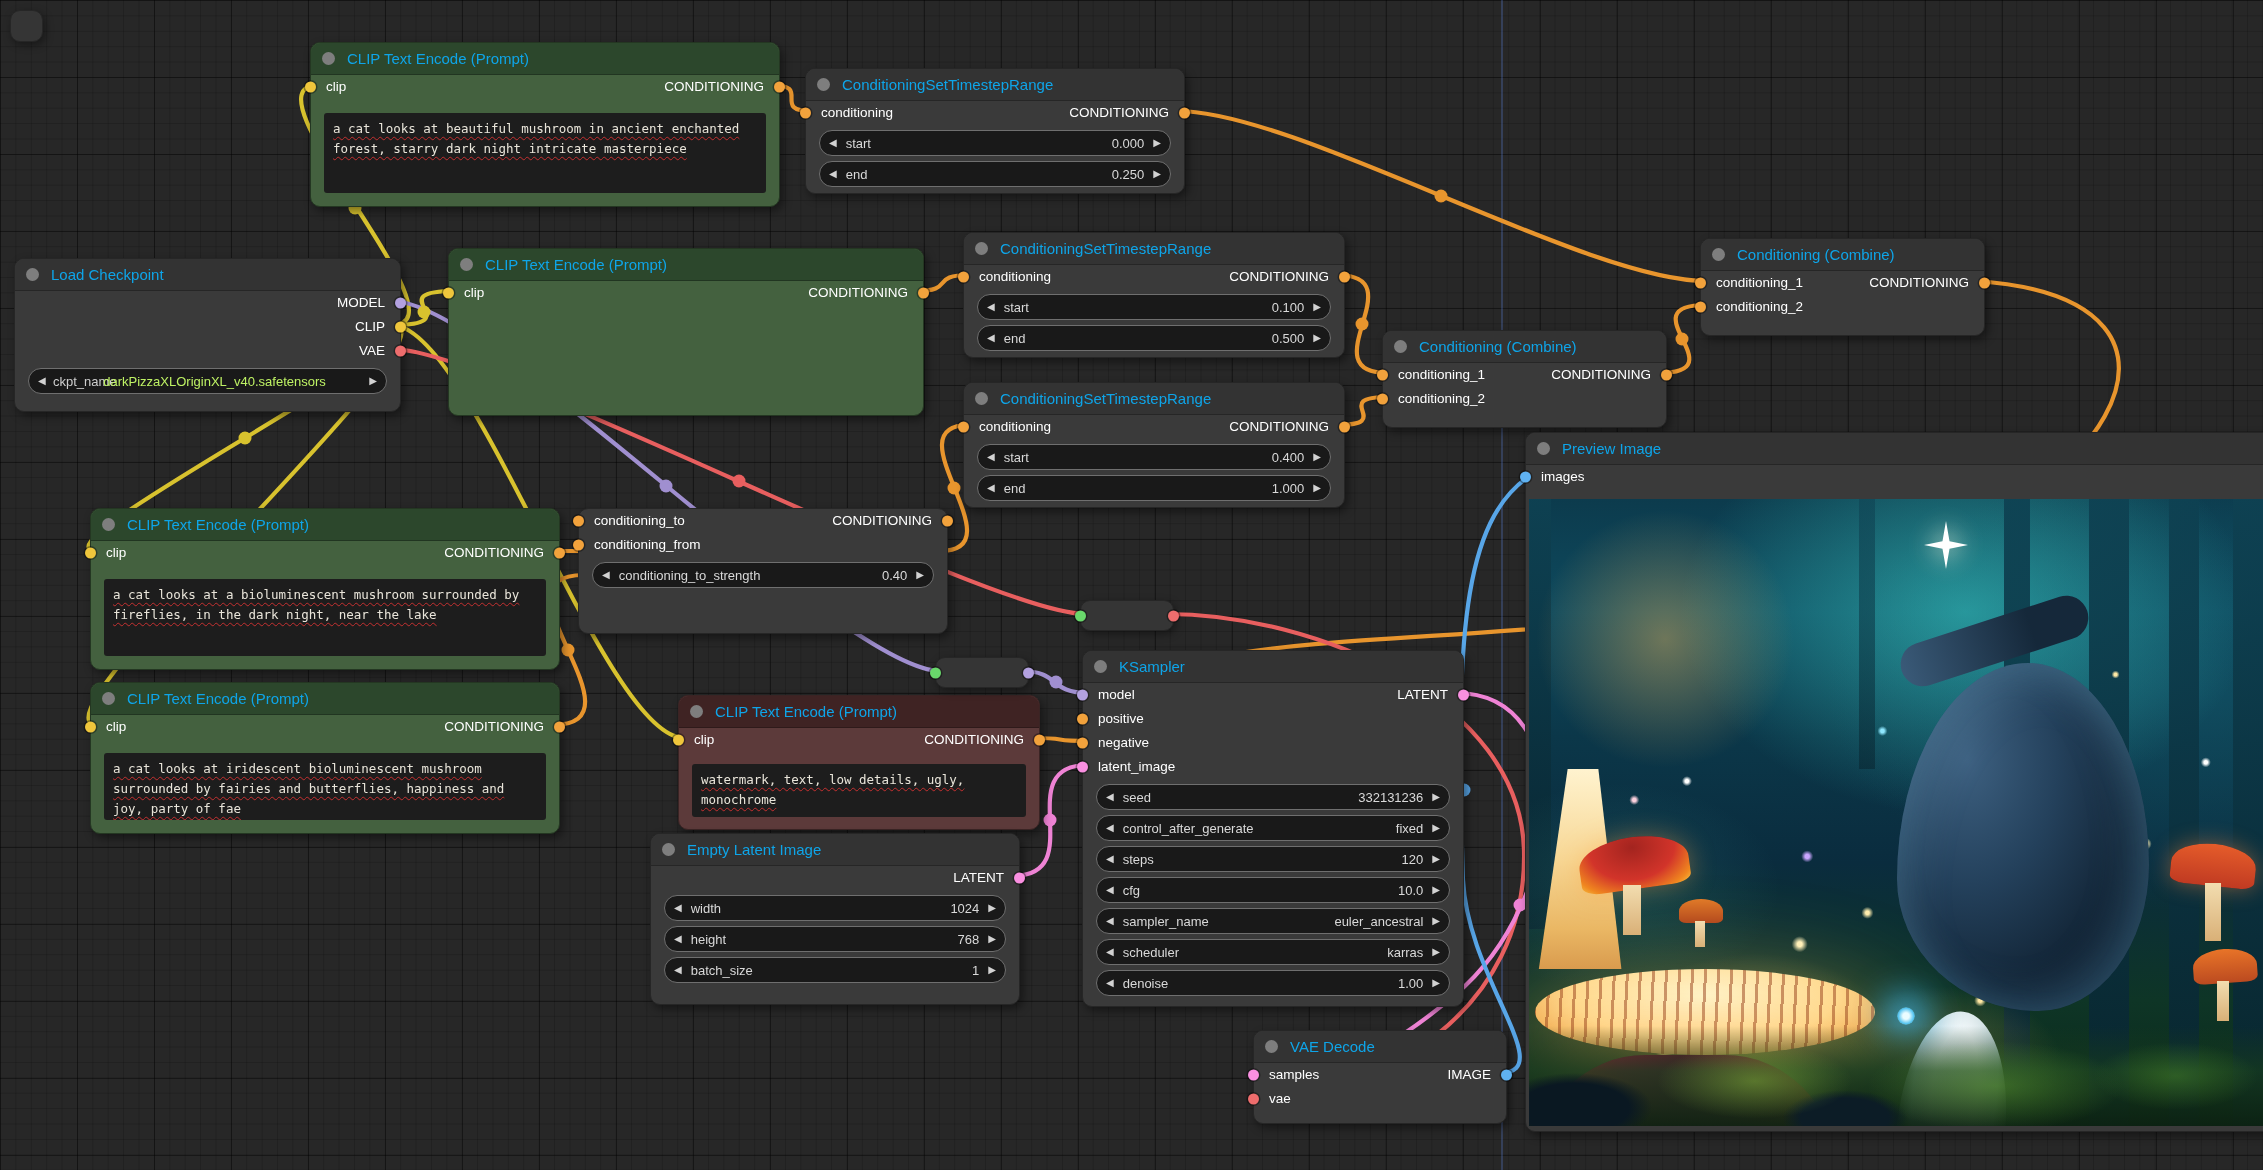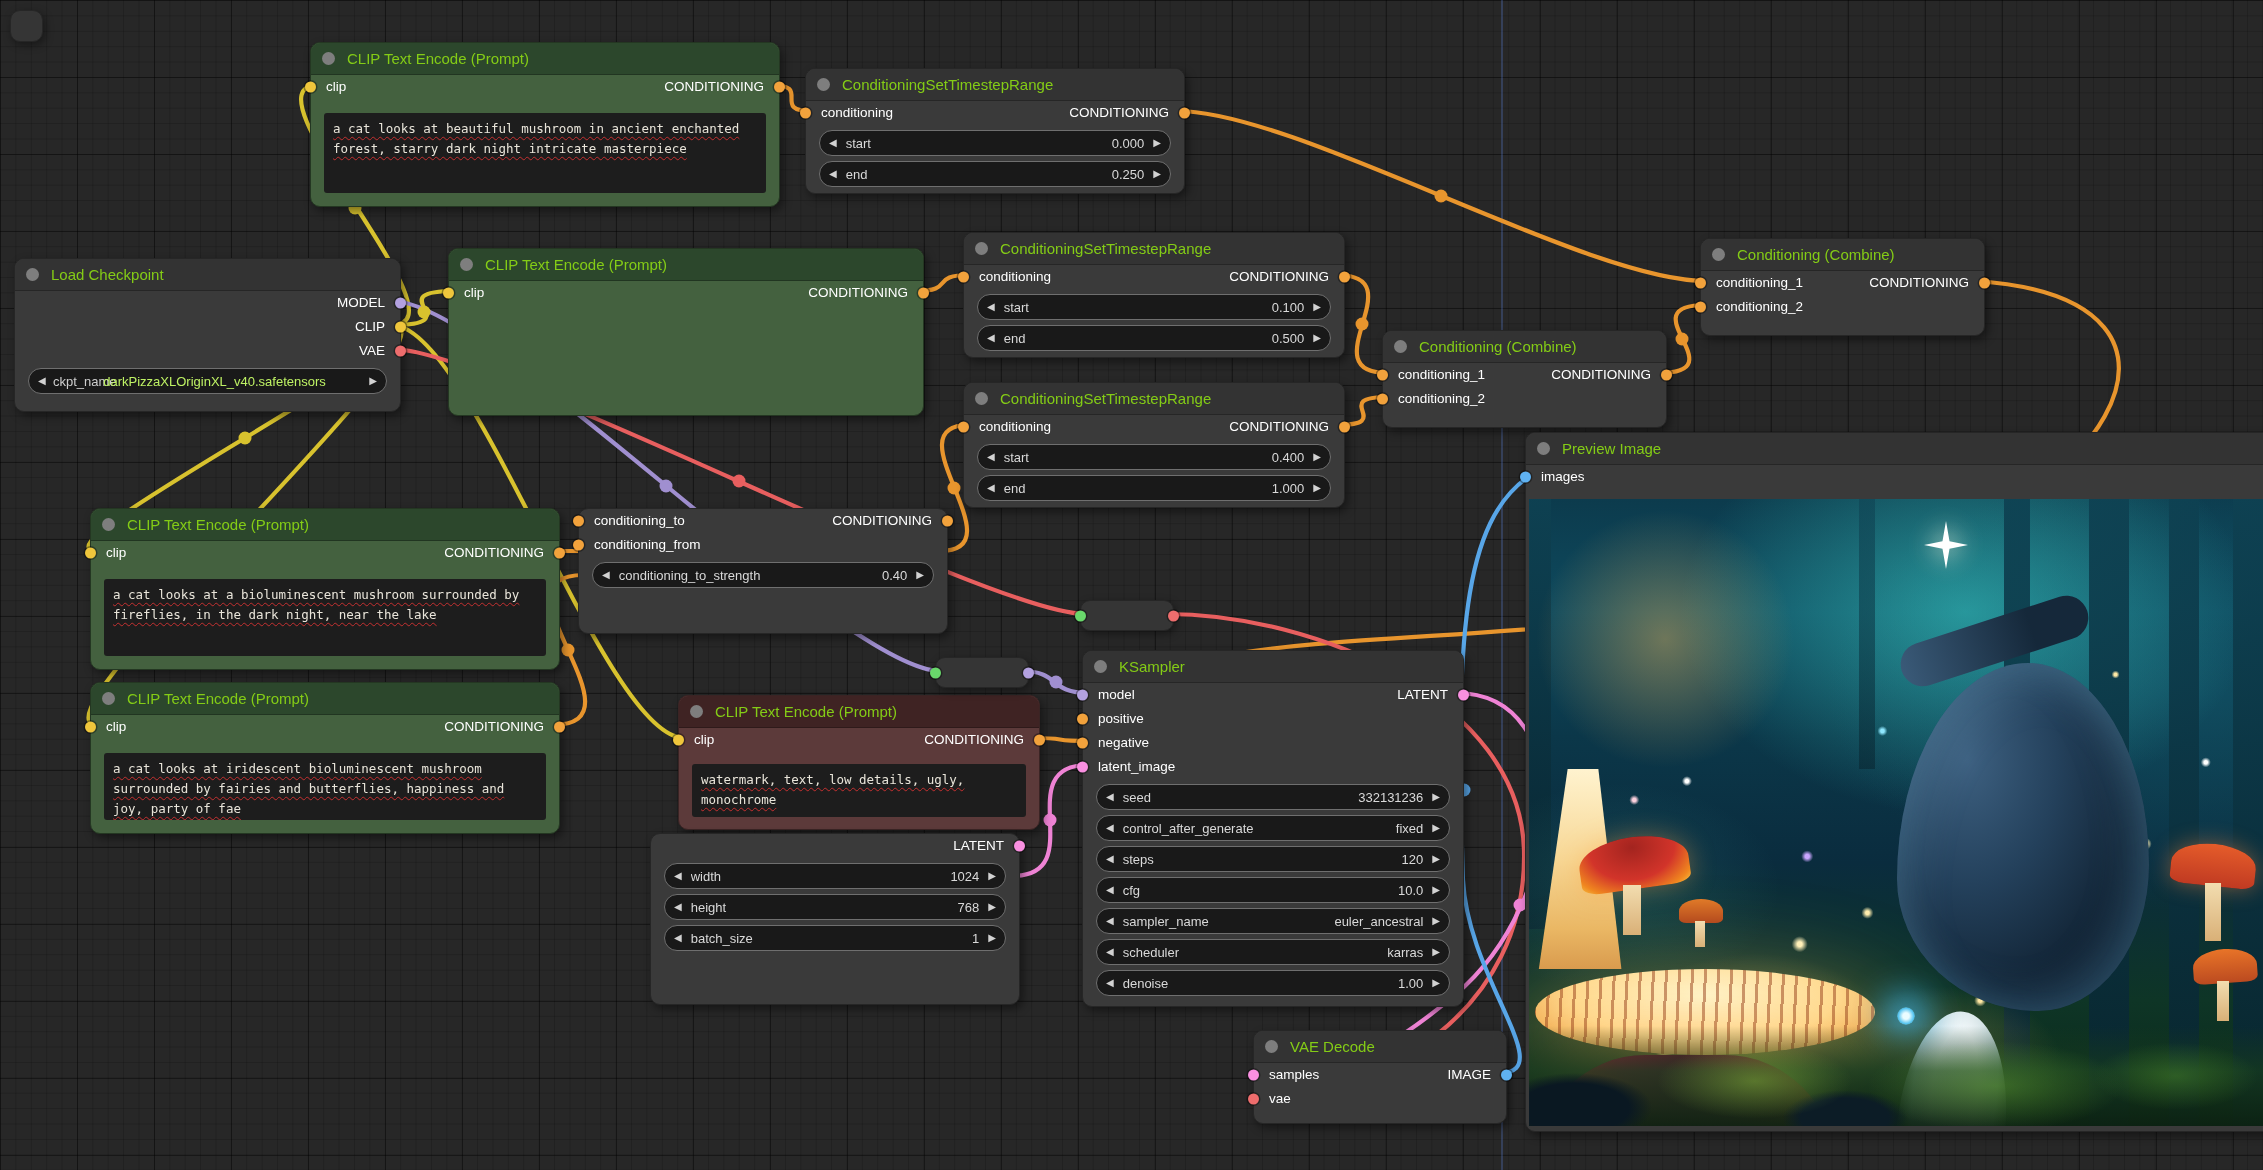--- a/index.html
+++ b/index.html
@@ -16,21 +16,21 @@
   }
   .vguide{position:absolute;top:0;bottom:0;width:2px;background:rgba(86,124,205,.30);z-index:1;}
   .wires{position:absolute;left:0;top:0;z-index:2;}
   .wires path{fill:none;stroke-width:4.2px;stroke-linecap:round;}
 
   .node{position:absolute;border-radius:10px;background:#3a3a3a;border:1px solid #262626;
         box-shadow:3px 4px 10px rgba(0,0,0,.45);z-index:3;}
   .n-head{height:31px;border-radius:9px 9px 0 0;display:flex;align-items:center;padding:0 11px;
           background:#333333;border-bottom:1px solid rgba(0,0,0,.25);}
   .n-dot{width:13px;height:13px;border-radius:50%;background:#7e7e7e;margin-right:12px;flex:none;}
-  .n-title{color:#84cc16;font-size:15px;white-space:nowrap;overflow:hidden;}
+  .n-title{color:#0ea5e9;font-size:15px;white-space:nowrap;overflow:hidden;}
   .node.green{background:#44613f;border-color:#243722;}
   .node.green .n-head{background:#2c472c;}
   .node.red{background:#5c3a3a;border-color:#3a2424;}
   .node.red .n-head{background:#3f2323;}
 
   .prow{position:relative;height:24px;line-height:24px;}
   .pin{position:absolute;top:50%;width:11px;height:11px;border-radius:50%;transform:translateY(-50%);
        box-shadow:0 0 0 1.5px rgba(0,0,0,.35);}
   .pin.left{left:-6px;} .pin.right{right:-6px;}
   .yellow{background:#efc63c;} .orange{background:#f2a23c;} .purple{background:#b3a1e0;}
@@ -400,20 +400,24 @@
     <div class="prow">
       <span class="pin left yellow"></span>
       <span class="plabel in">clip</span>
       <span class="plabel out">CONDITIONING</span>
       <span class="pin right orange"></span>
     </div>
     <div class="textarea" style="top:68px;bottom:12px"><span class="squiggle">watermark, text, low details, ugly, monochrome</span></div>
   </div>
 
   <div class="node" style="left:650px;top:833px;width:368px;height:170px">
+    <div class="n-head">
+      <span class="n-dot"></span>
+      <span class="n-title">Empty Latent Image</span>
+    </div>
     <div class="prow">
       <span class="plabel out">LATENT</span>
       <span class="pin right pink"></span>
     </div>
     <div class="widget">
       <span class="w-arrow">◀</span>
       <span class="w-label">width</span>
       <span class="w-value">1024</span>
       <span class="w-arrow">▶</span>
     </div>

